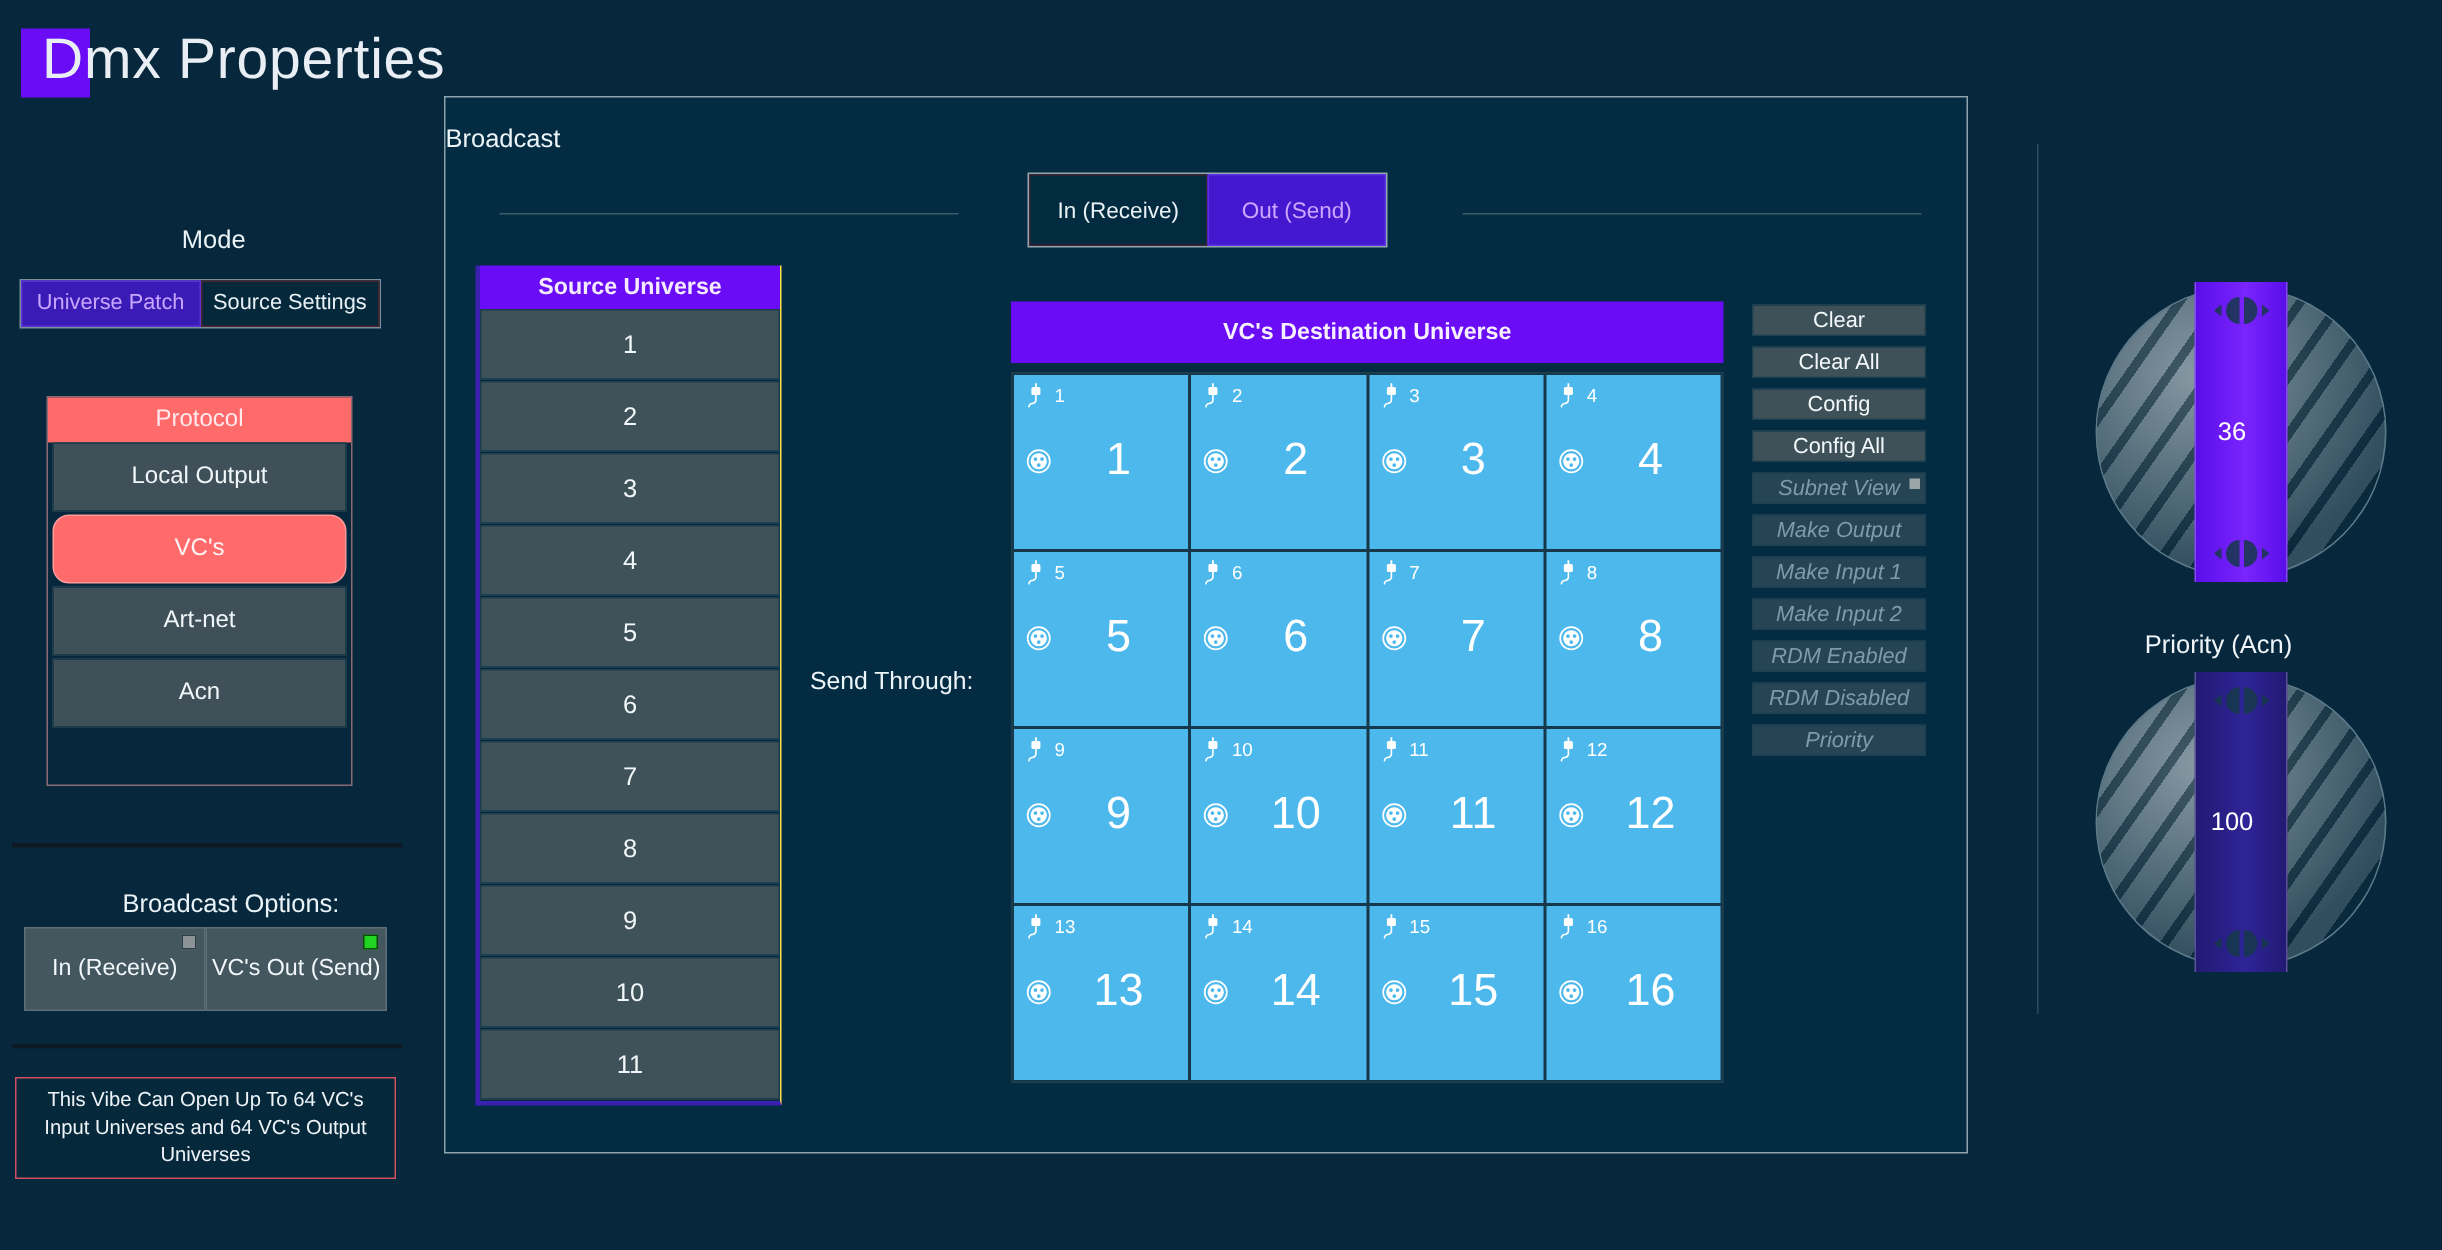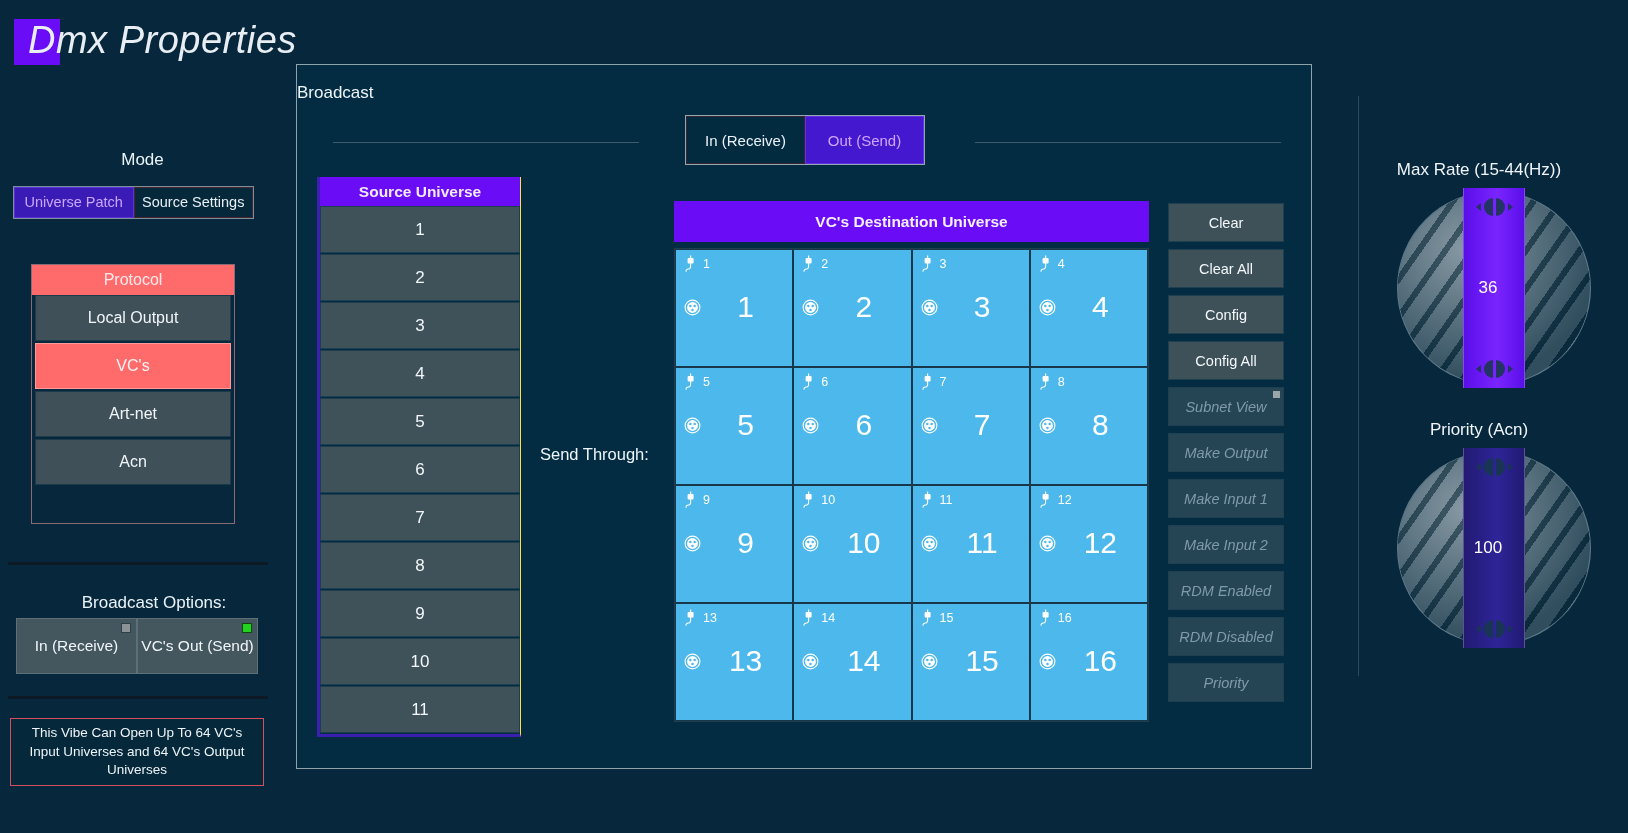--- a/index.html
+++ b/index.html
@@ -11,21 +11,21 @@
   body {
     font-family: "Liberation Sans", sans-serif;
     color: #eaf3f7;
     position: relative;
   }
   .root { position: absolute; inset: 0; }
 
   
   #title-bar {
     position: absolute; left: 14px; top: 12px;
-    display: flex; align-items: flex-start; font-style: italic;
+    display: flex; align-items: flex-start;
   }
   #title-badge {
     position: absolute; left: 0px; top: 7px;
     width: 46px; height: 46px; background: #6a0cf5;
   }
   #title-text {
     position: relative; z-index: 2;
     font-size: 38px; font-weight: 400;
     letter-spacing: .5px;
     color: #e8eef3;
@@ -68,21 +68,21 @@
     display: flex; align-items: center; justify-content: center;
     font-size: 16px;
   }
   .proto-item {
     height: 46px; margin: 0 3px 2px 3px;
     background: #3f5058; border: 1px solid #1b3a4a;
     display: flex; align-items: center; justify-content: center;
     font-size: 16px; color: #f0f6f9; box-sizing: border-box;
   }
   .proto-item:first-of-type { margin-top: 2px; }
-  .proto-item.selected { background: #ff6b6b; color: #fff4f5; border-color: #ff9a9a; }
+  .proto-item.selected { background: #ff6b6b; color: #fff4f5; border-color: #ff9a9a; border-radius: 11px; }
 
   .hrule { position: absolute; height: 3px; background: #0d1a26; }
   #rule-1 { left: 8px; top: 412px; width: 260px; }
   #rule-2 { left: 8px; top: 546px; width: 260px; }
 
   #bcast-opts-label {
     position: absolute; left: 16px; top: 443px; width: 276px;
     text-align: center; font-size: 17px;
   }
   #bcast-opts {
@@ -199,21 +199,21 @@
   }
   .icn { display: block; }
 
   
   #action-col {
     position: absolute; left: 871px; top: 138px;
     width: 116px;
   }
   .act-btn {
     position: relative;
-    height: 39px; margin-bottom: 7px;
+    height: 21px; margin-bottom: 7px;
     display: flex; align-items: center; justify-content: center;
     font-size: 14.5px; box-sizing: border-box;
   }
   .act-btn.enabled  { background: #3e5158; color: #f3f8fa; border: 1px solid #1e4051; }
   .act-btn.disabled { background: #254554; color: #7f9aa8; border: 1px solid #1e4051; font-style: italic; }
   .act-led {
     position: absolute; right: 3px; top: 3px;
     width: 7px; height: 7px; background: #9aa6aa;
   }
 
@@ -700,21 +700,20 @@
         </div>
         <div class="act-btn disabled">
           <span>Priority</span>
         </div>
       </div>
   </div>
 
   <div id="dials">
     <div id="dial-divider"></div>
 
-    <div class="dial-label" id="maxrate-label">Max Rate (15-44(Hz))</div>
     <div class="dial" id="dial-maxrate">
       <div class="dial-face"></div>
       <div class="dial-bar bright">
         <div class="arrow-row">
           <span class="tri-l"></span>
             <span class="half-l"></span>
             <span class="half-r"></span>
             <span class="tri-r"></span>
         </div>
         <div class="arrow-row">

